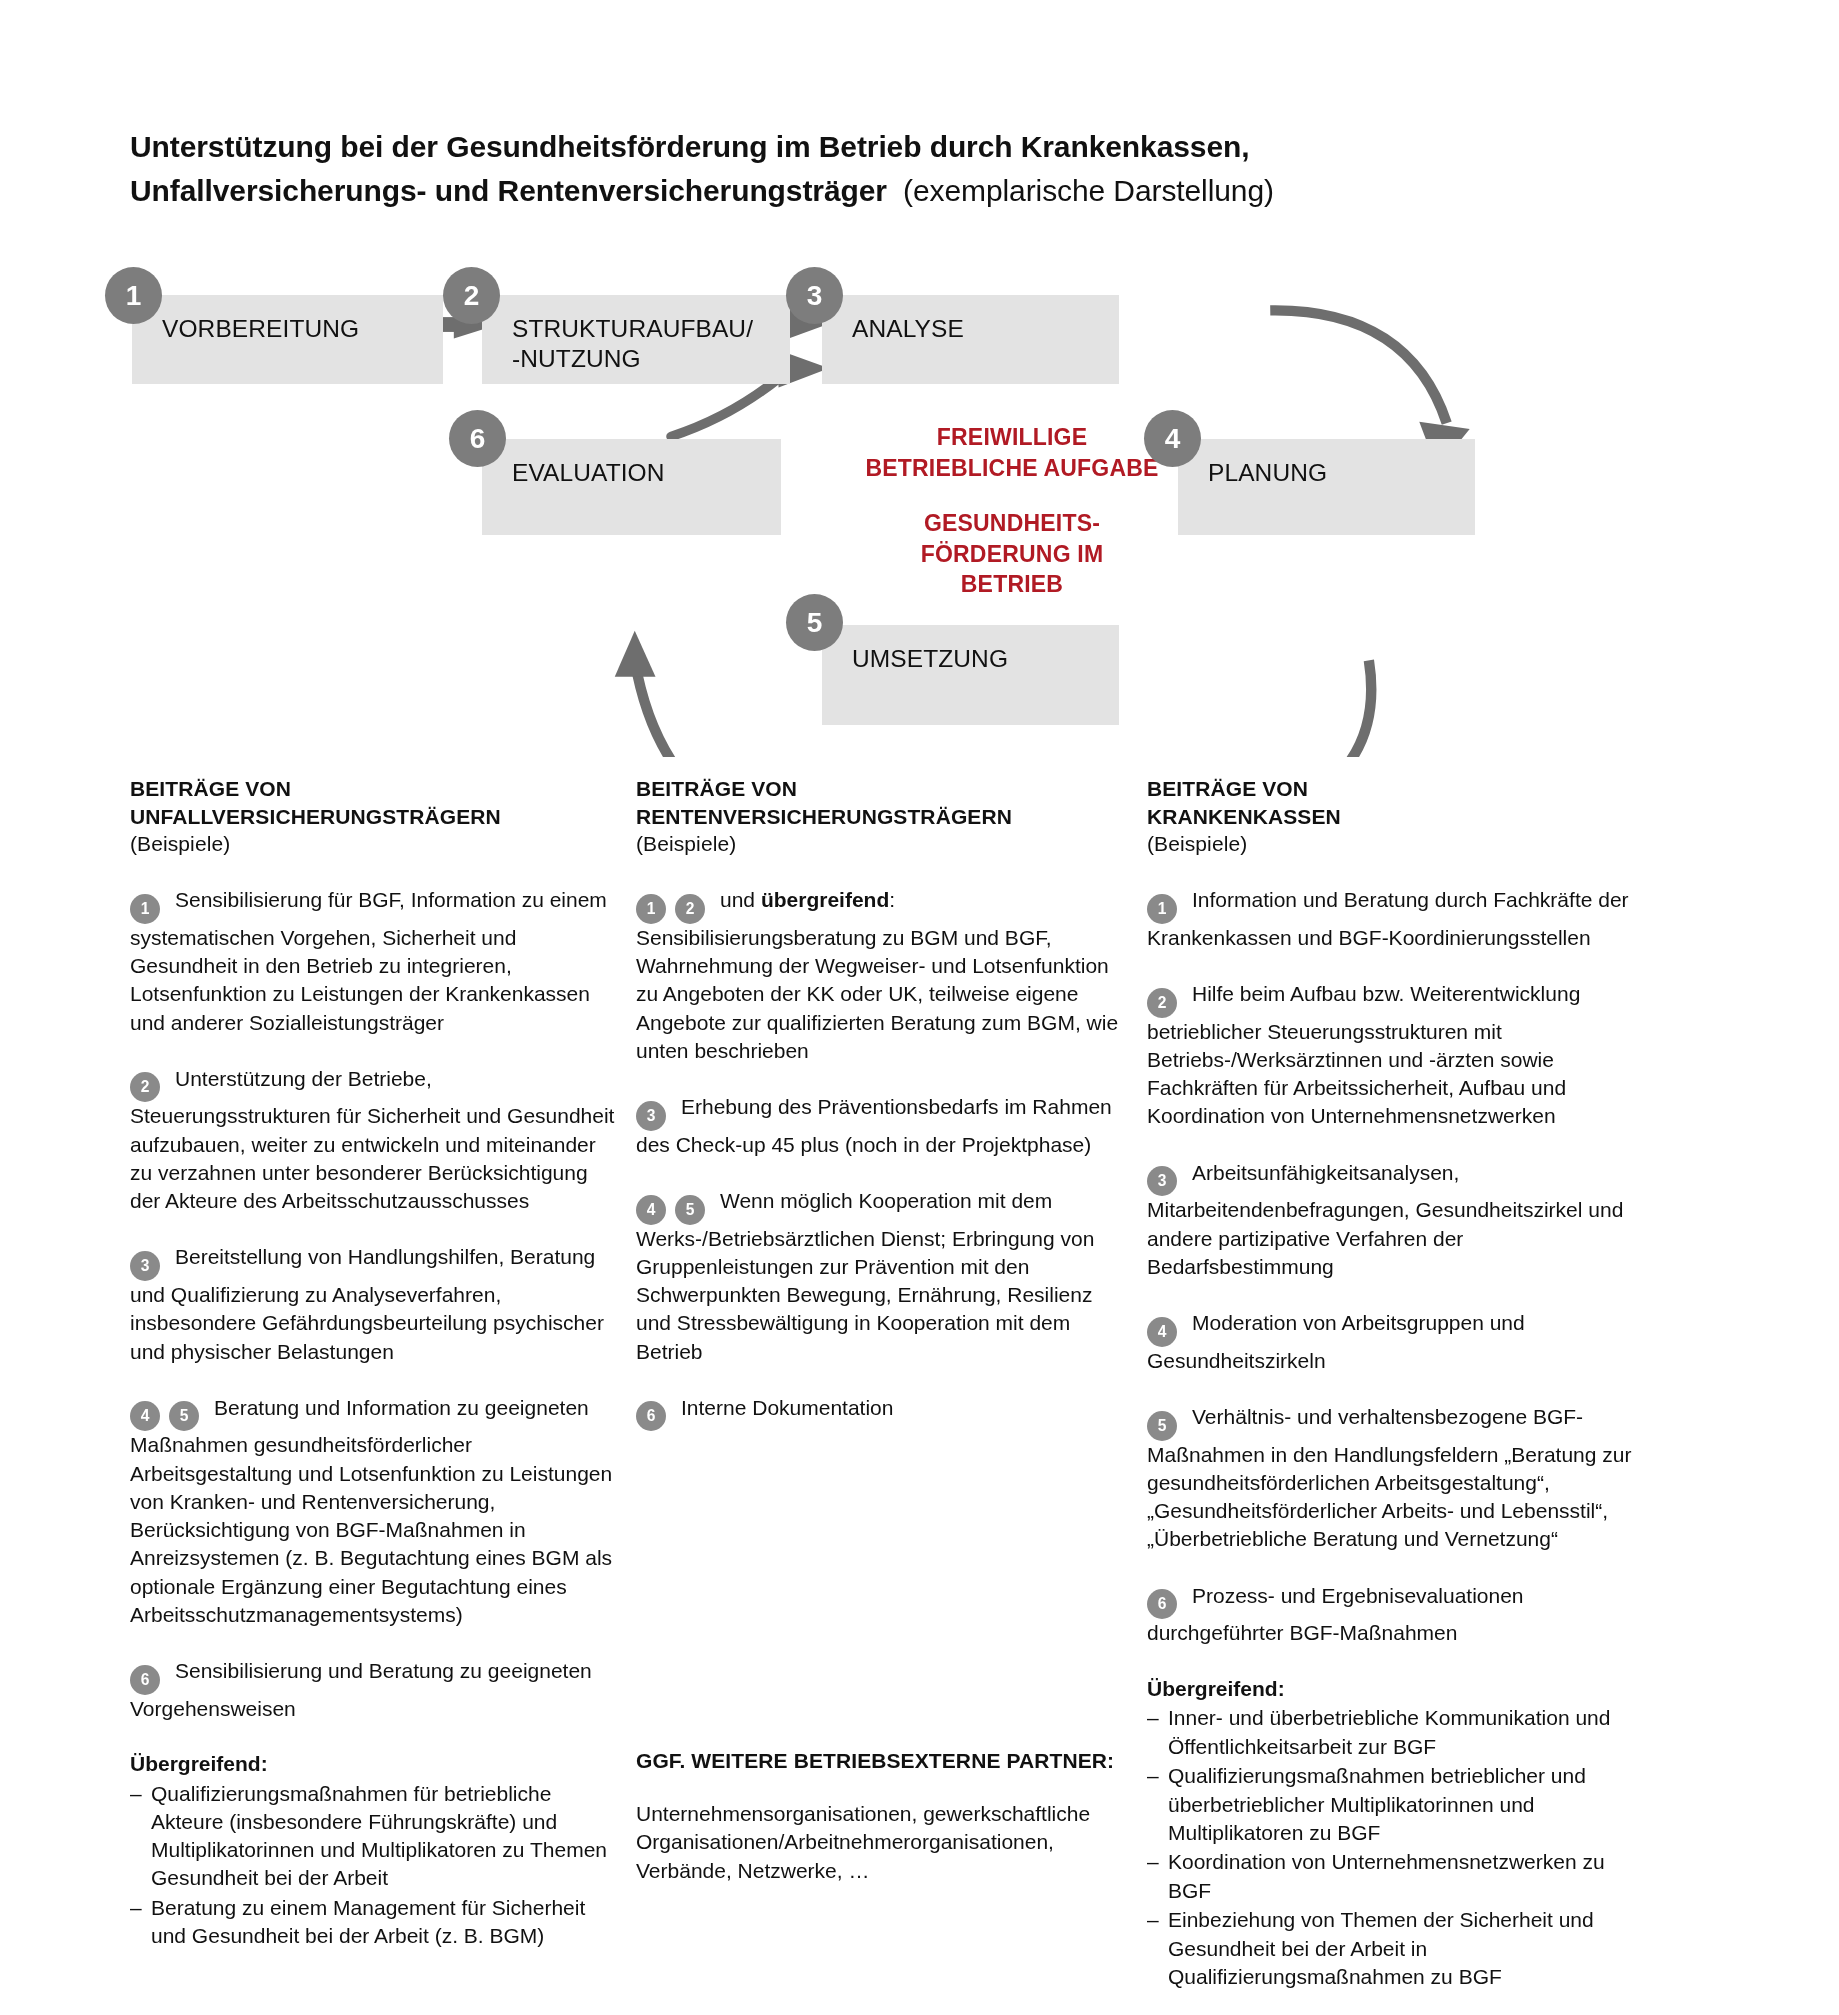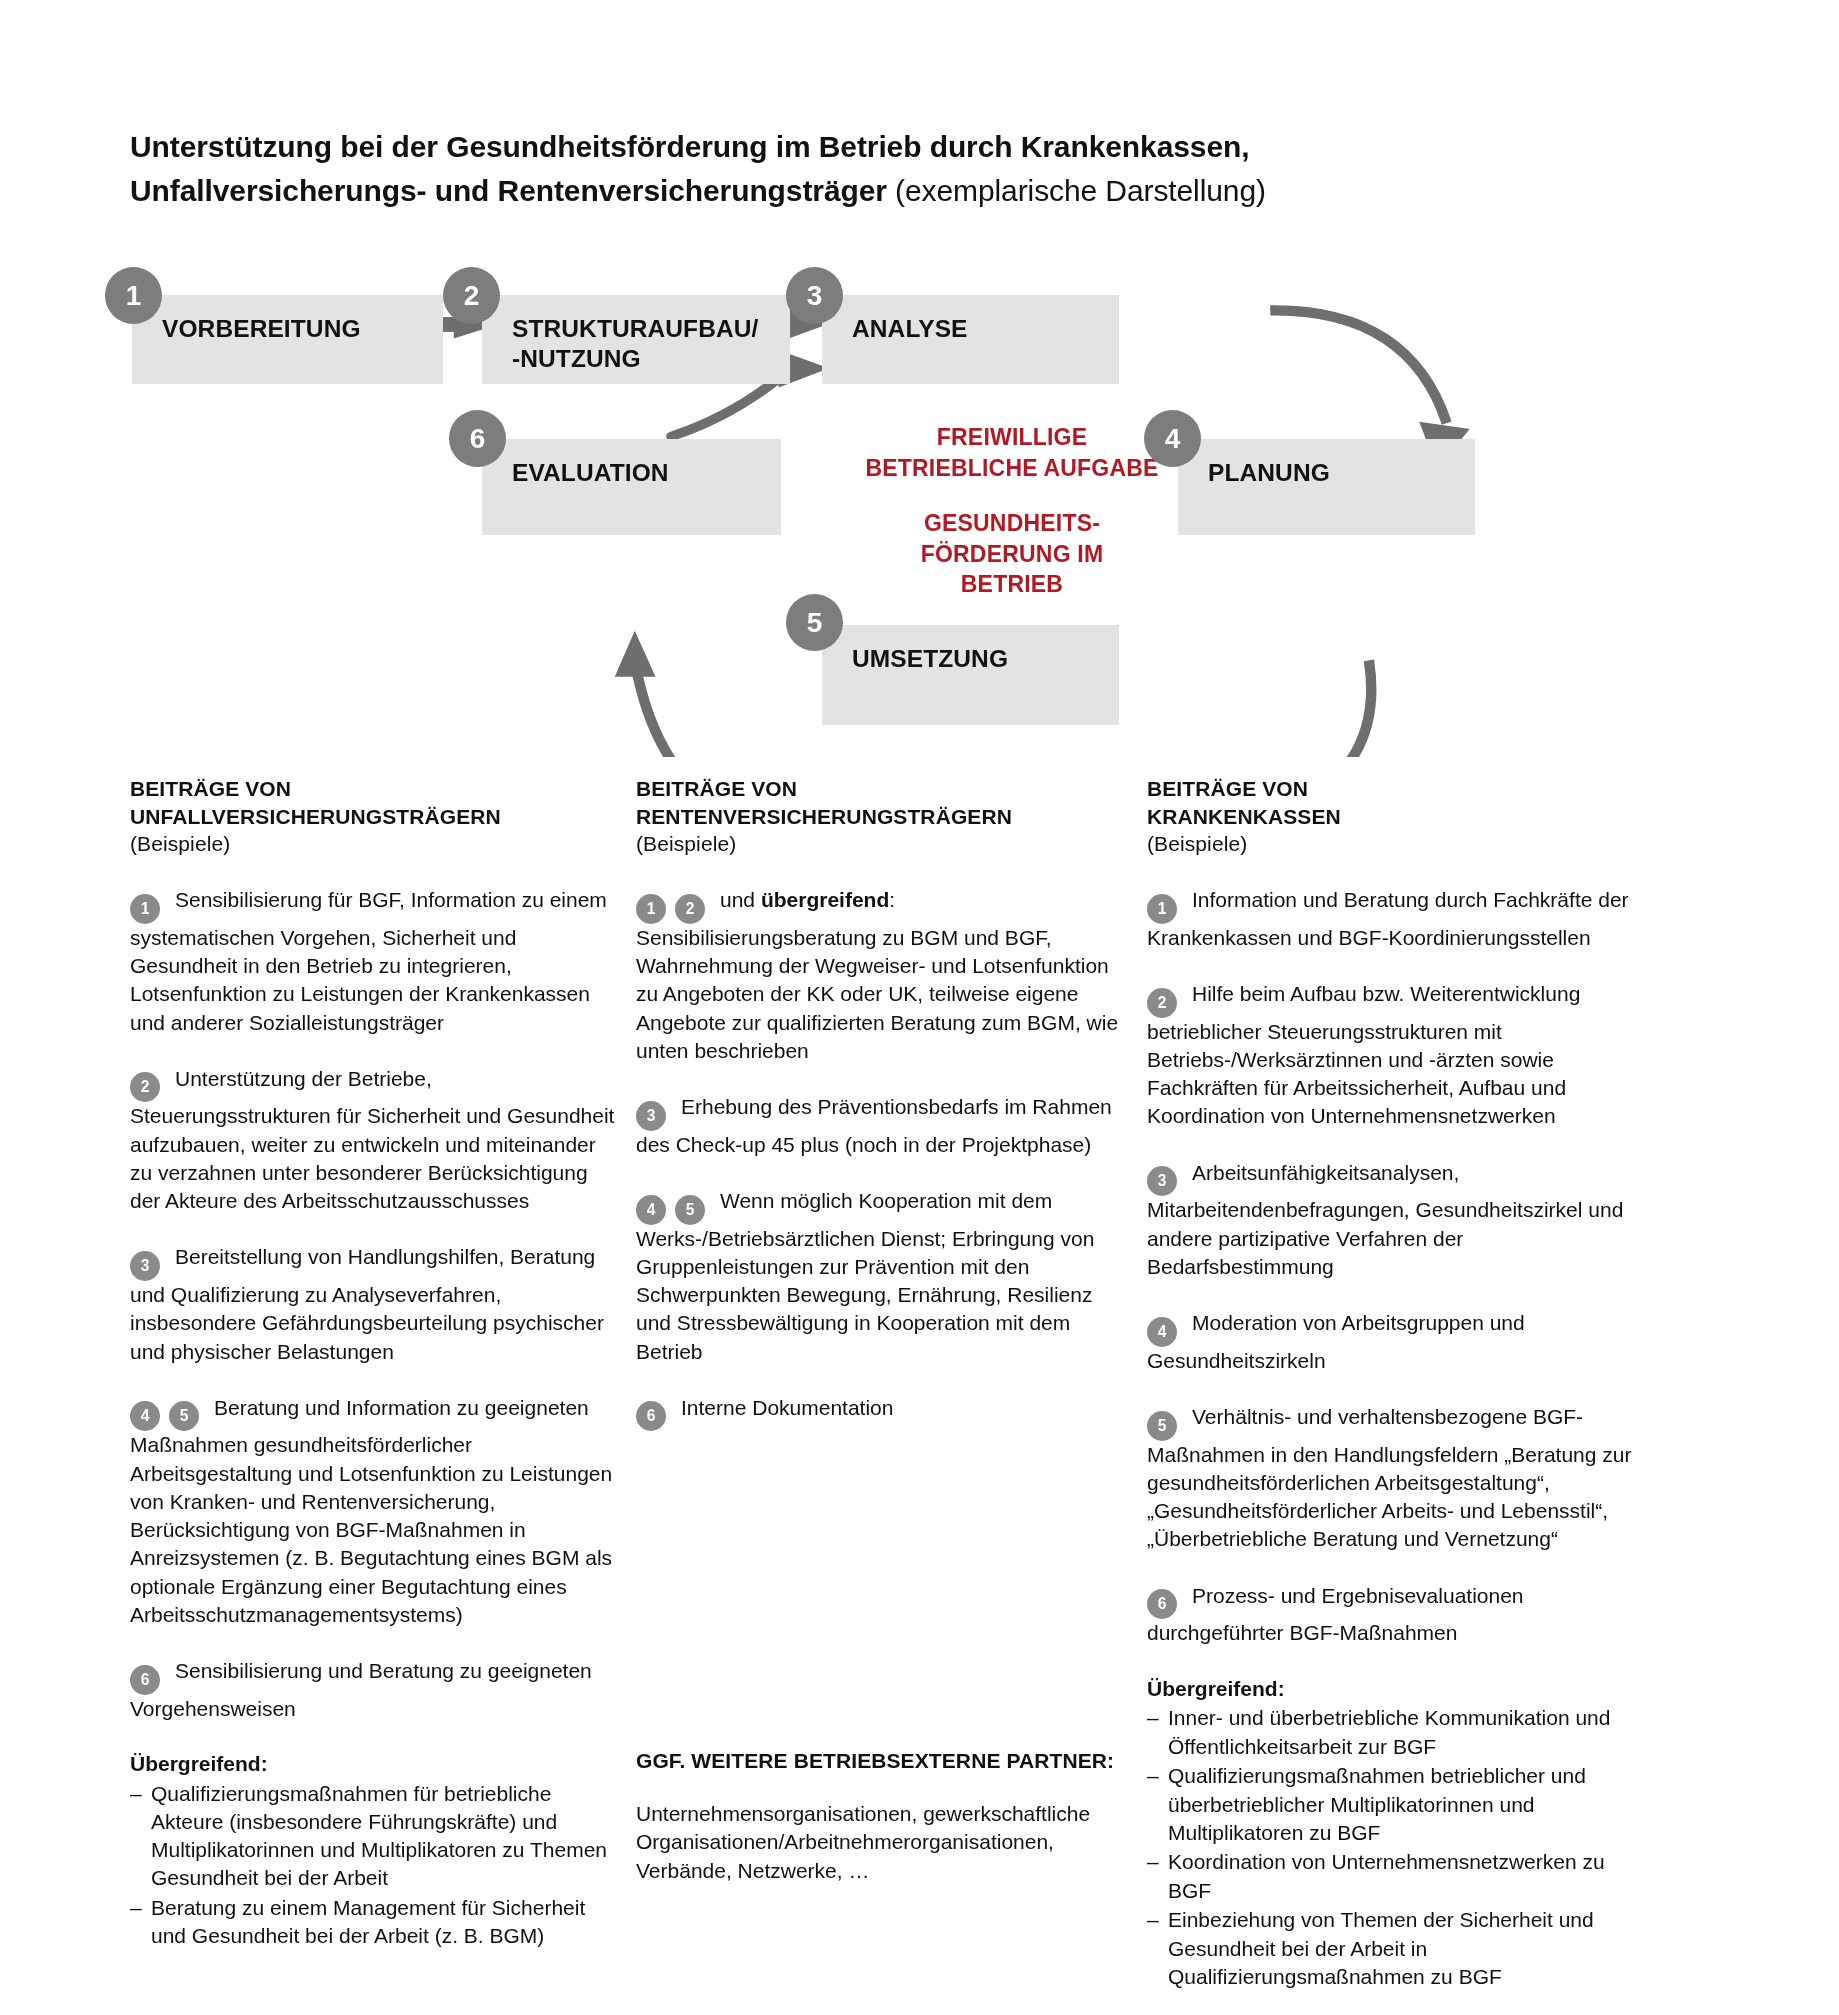--- a/index.html
+++ b/index.html
@@ -11,33 +11,33 @@
     overflow:hidden;
     -webkit-font-smoothing:antialiased;
   }
   .page{position:absolute;left:0;top:0;width:1839px;height:2015px;}
 
   
   .title{
     position:absolute;left:130px;top:125px;width:1557px;
     font-size:30px;line-height:1.48;font-weight:bold;letter-spacing:-0.1px;
   }
-  .title .norm{font-weight:normal;}
+  .title .norm{font-weight:normal;margin-left:8px;}
 
   
   .diagram{position:absolute;left:0px;top:245px;width:1839px;height:512px;}
   .svg-layer{position:absolute;left:0;top:0;width:1839px;height:512px;}
 
   .pbox{
     position:absolute;background:#e3e3e3;
     box-sizing:border-box;
   }
   .pbox .lbl{
     position:absolute;left:30px;top:19px;
-    font-size:24.5px;font-weight:bold;letter-spacing:0.1px;
+    font-size:24.5px;font-weight:normal;letter-spacing:0.1px;
     color:#111;line-height:1.22;white-space:pre-line;
   }
   .circ{
     position:absolute;width:57px;height:57px;border-radius:50%;
     background:#7d7d7d;color:#fff;
     font-size:28px;font-weight:bold;
     display:flex;align-items:center;justify-content:center;
     z-index:5;
   }
   .center-red{

